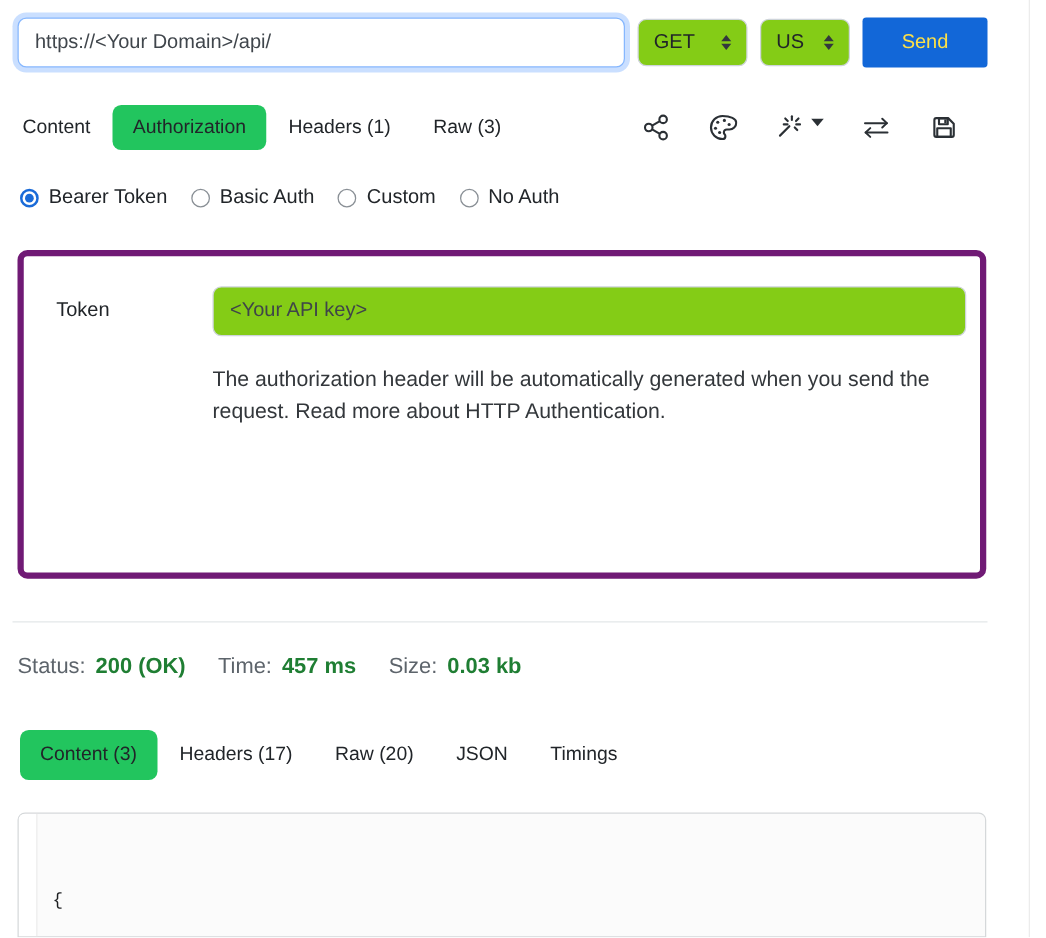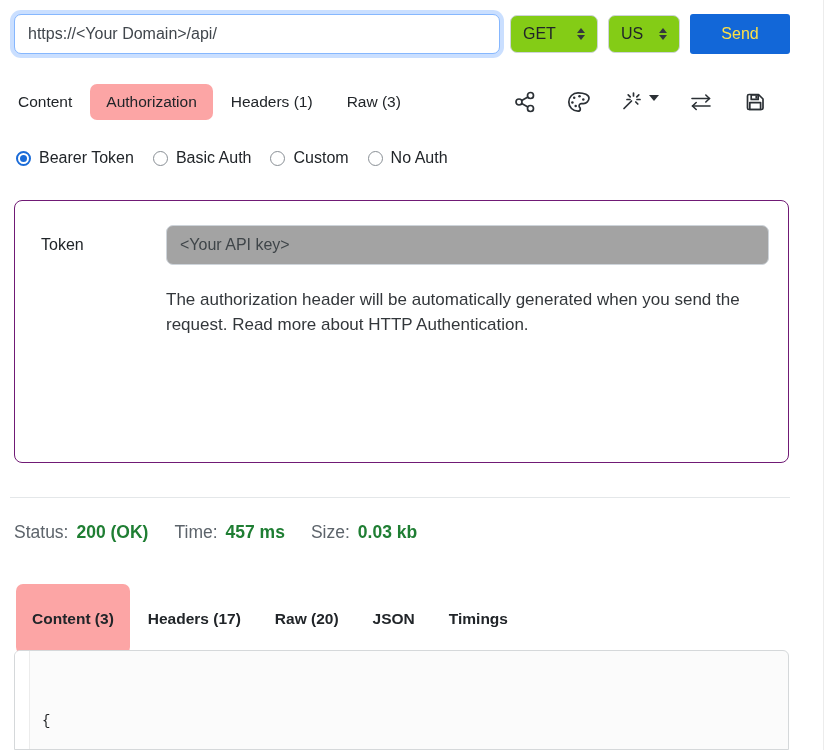--- a/index.html
+++ b/index.html
@@ -28,54 +28,54 @@
   .updown .tri-down { width:0; height:0; border-left:4.5px solid transparent; border-right:4.5px solid transparent; border-top:5px solid #33383d; }
   .send-btn {
     margin-left:auto; width:100px; height:40px; background:#1267d8; color:#fde047;
     border:none; border-radius:3px; font-size:16px; cursor:pointer;
     font-family:"Liberation Sans", sans-serif;
   }
 
   
   .req-tabs-row { position:absolute; top:83px; left:2px; width:776px; height:38px; display:flex; align-items:center; }
   .tab { padding:9px 16px; font-size:15.5px; color:#212529; border-radius:7px; cursor:pointer; white-space:nowrap; margin-right:2px; }
-  .tab.active { background:#fca5a5; }
+  .tab.active { background:#22c55e; }
   .icon-bar { margin-left:auto; display:flex; align-items:center; gap:29px; padding-right:11px; }
   .icon-btn { display:flex; align-items:center; cursor:pointer; }
   .icon-btn svg { display:block; }
   .caret-down { width:0; height:0; border-left:5px solid transparent; border-right:5px solid transparent; border-top:6px solid #2b3035; margin-left:4px; margin-top:-8px; }
 
   
   .radio-row { position:absolute; top:149px; left:16px; display:flex; align-items:center; gap:19px; font-size:16px; }
   .radio-opt { display:flex; align-items:center; gap:8px; cursor:pointer; }
   .radio { width:15px; height:15px; border-radius:50%; border:1.5px solid #898f95; background:#fff; position:relative; flex:0 0 auto; }
   .radio.checked { border:2px solid #1a6bd8; }
   .radio.checked::after { content:""; position:absolute; left:2px; top:2px; width:7px; height:7px; border-radius:50%; background:#1a6bd8; }
 
   
-  .auth-panel { position:absolute; top:200px; left:14px; width:775px; height:263px; border:1px solid #701a75; border-radius:8px; background:#fff; }
+  .auth-panel { position:absolute; top:200px; left:14px; width:775px; height:263px; border:5px solid #701a75; border-radius:8px; background:#fff; }
   .token-label { position:absolute; left:26px; top:35px; font-size:16px; color:#212529; }
   .token-input {
     position:absolute; left:151px; top:24px; width:603px; height:40px;
     border:1px solid #ced4da; border-radius:7px; padding:0 13px; font-size:16px;
-    color:#3f4549; outline:none; background:#a3a3a3; font-family:"Liberation Sans", sans-serif;
+    color:#3f4549; outline:none; background:#84cc16; font-family:"Liberation Sans", sans-serif;
   }
   .helper-text { position:absolute; left:151px; top:86px; width:600px; font-size:17px; line-height:25px; color:#33373b; }
 
   
   .divider { position:absolute; top:497px; left:10px; width:780px; height:1px; background:#e4e7e9; }
 
   
   .status-row { position:absolute; top:522px; left:14px; display:flex; align-items:flex-start; font-size:17.5px; }
   .status-row .lbl { color:#5d646b; margin-right:8px; }
   .status-row .val { color:#1f7e33; font-weight:700; margin-right:26px; }
 
   
   .resp-tabs-row { position:absolute; top:584px; left:16px; display:flex; align-items:center; }
-  .resp-tabs-row .tab { padding:26px 16px;font-weight:bold; }
+  .resp-tabs-row .tab { padding:11px 16px; }
 
   
   .code-block {
     position:absolute; top:650px; left:14px; width:775px; height:100px;
     border:1px solid #d5d8da; border-radius:6px 6px 0 0; background:#fbfbfb;
     display:flex; overflow:hidden;
   }
   .code-gutter { width:15px; background:#fff; border-right:1px solid #ececec; }
   .code-area { padding:8px 0 0 12px; font-family:"Liberation Mono","DejaVu Sans Mono",monospace; font-size:14px; line-height:25px; color:#1d1f21; white-space:pre; }
 </style>

